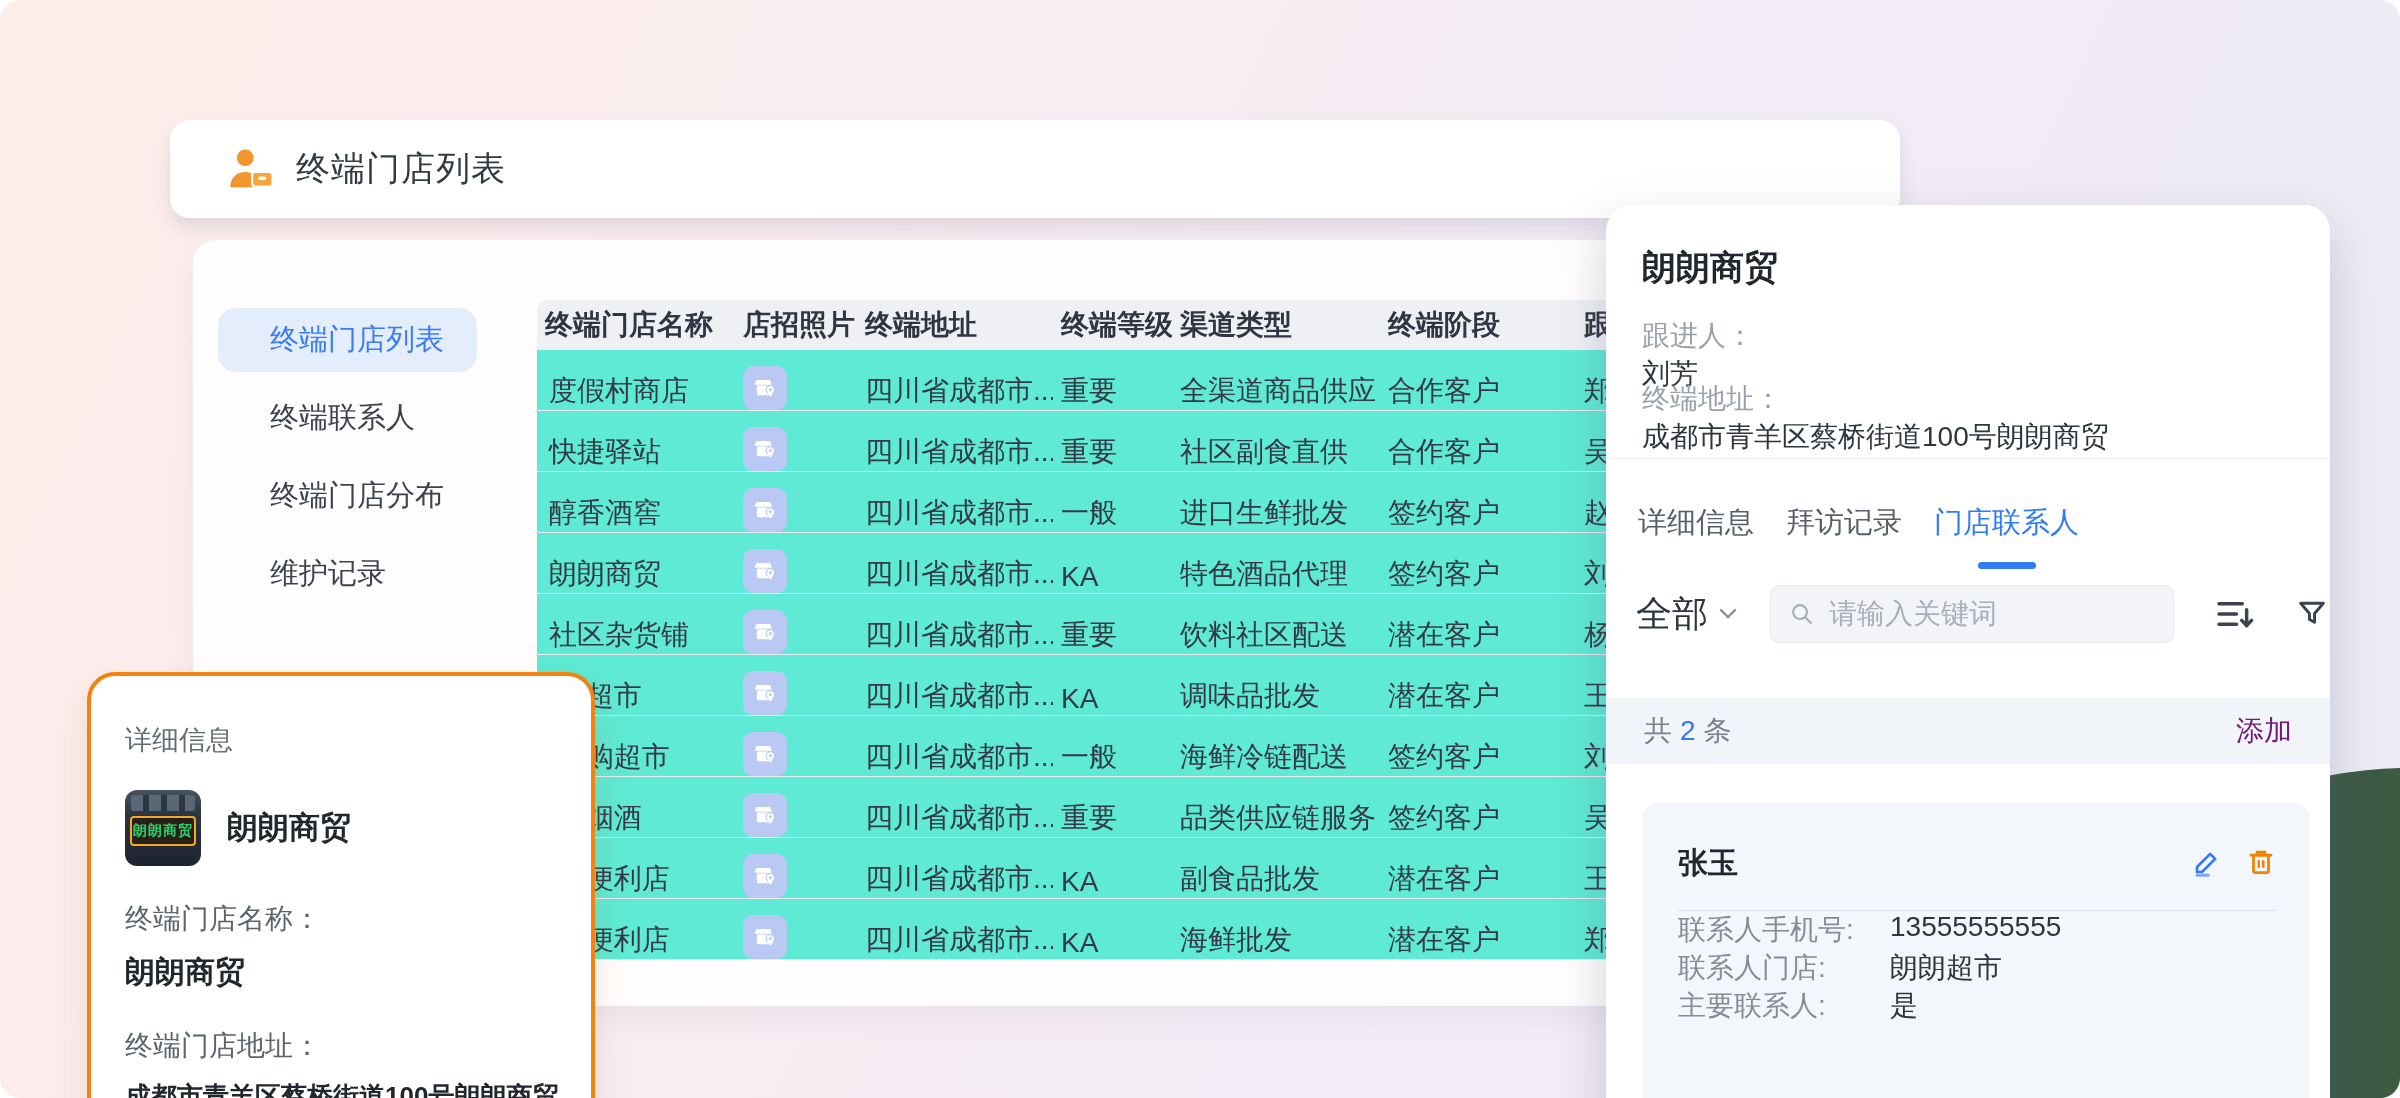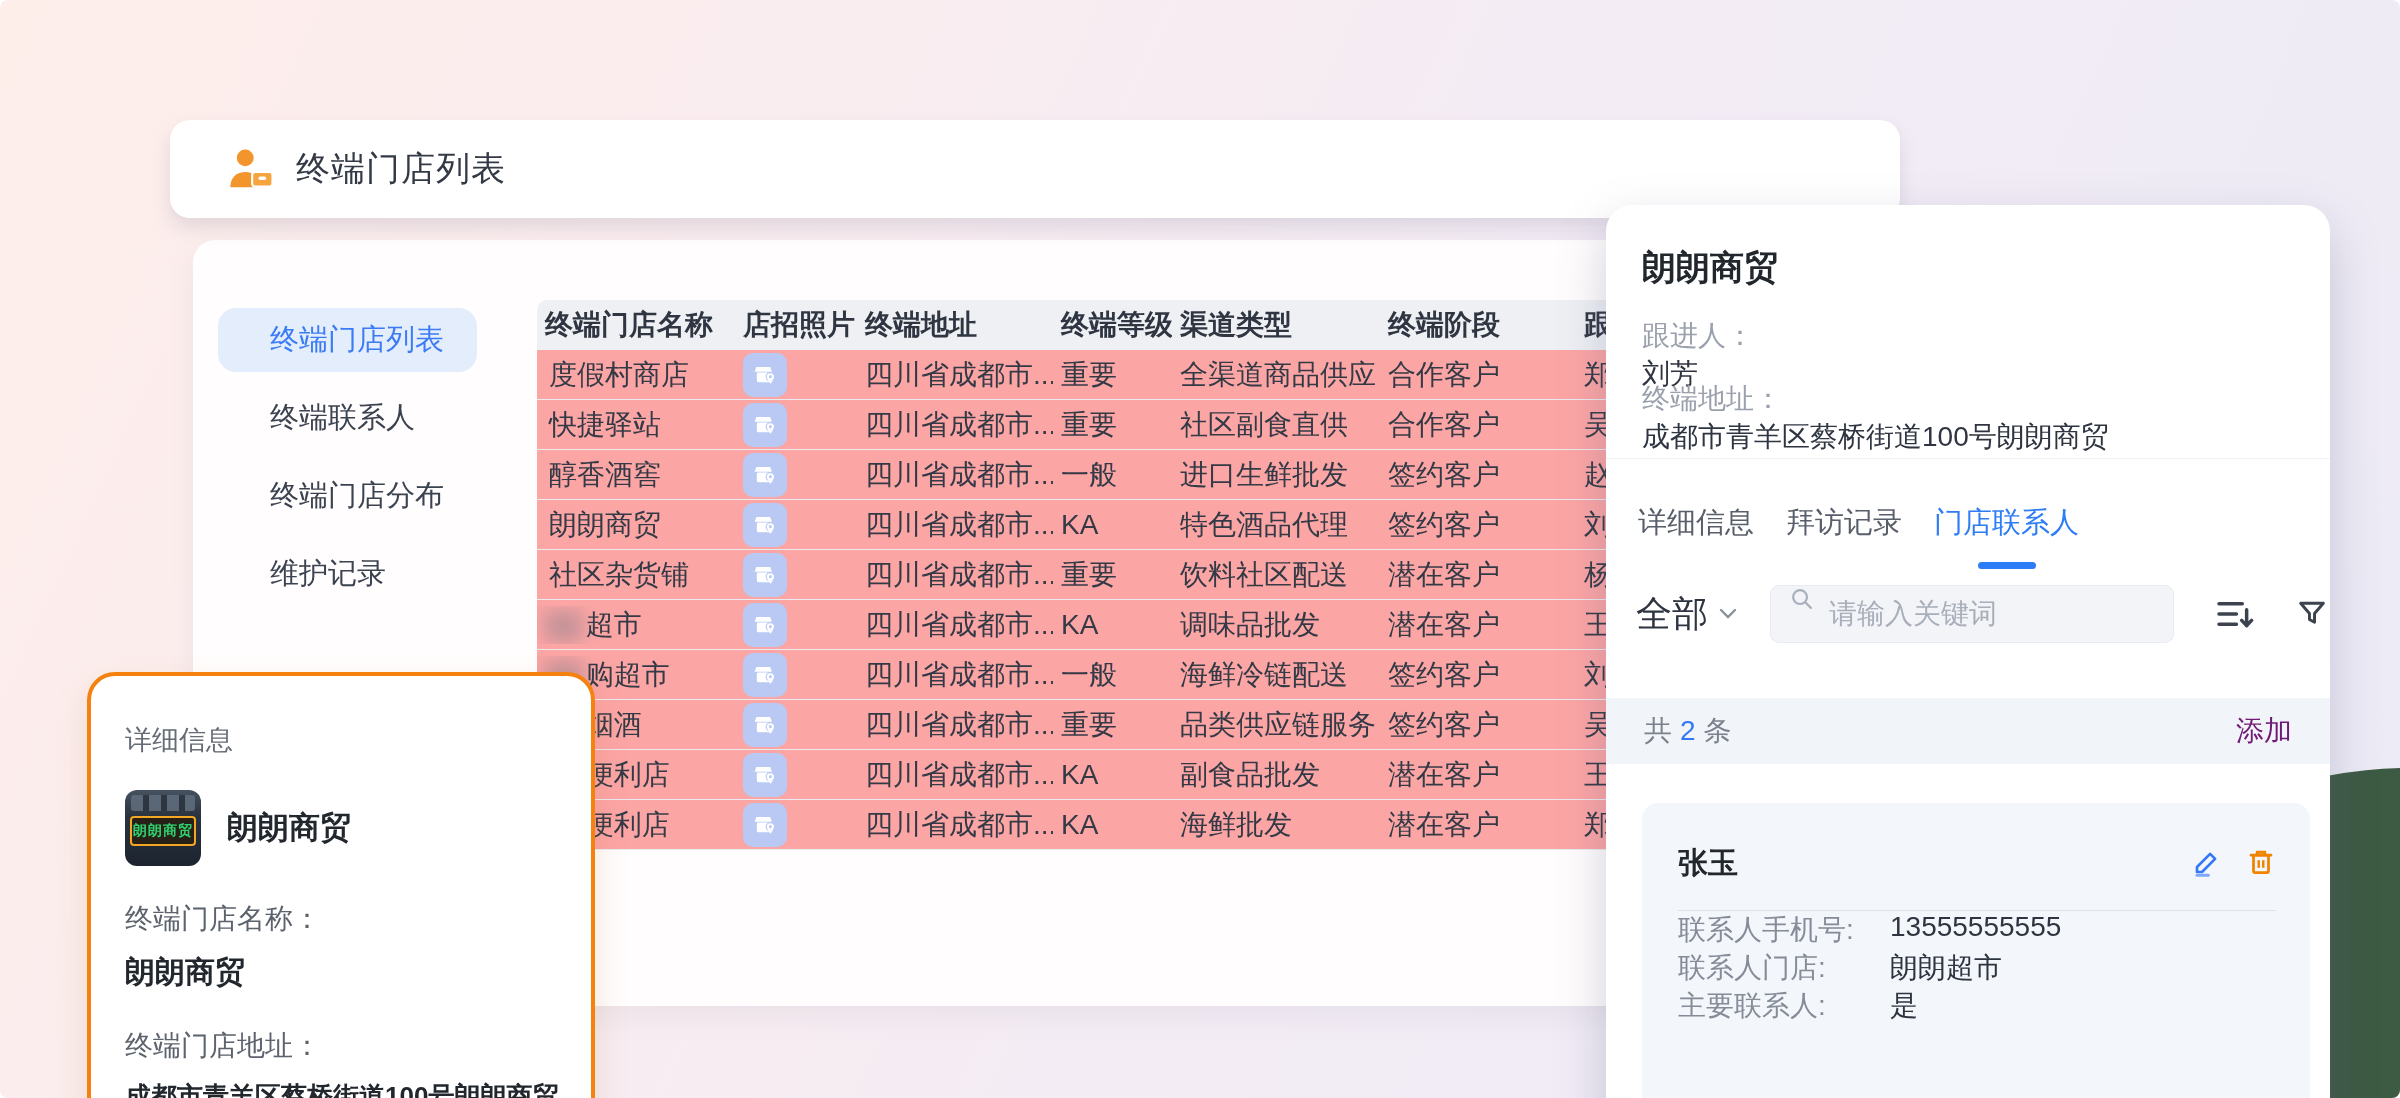--- a/index.html
+++ b/index.html
@@ -1,17 +1,17 @@
 <!DOCTYPE html>
 <html><head>
 <meta charset="utf-8">
 <style>
   html,body{margin:0;padding:0;background:#ffffff;}
   *{box-sizing:border-box;font-family:"Liberation Sans","DejaVu Sans",sans-serif;}
-  .screen{position:relative;width:2400px;height:1098px;overflow:hidden;border-radius:8px;
+  .screen{position:relative;width:2400px;height:1098px;overflow:hidden;border-radius:20px;
     background:linear-gradient(115deg,#fdeeea 0%,#fbedee 22%,#f3ecf5 58%,#ecebf6 100%);}
 
   
   .green-blob{position:absolute;width:900px;height:900px;border-radius:50%;
     background:#3d5a43;right:-460px;bottom:-570px;z-index:0;}
 
   
   .header-card{position:absolute;left:170px;top:120px;width:1730px;height:98px;background:#fff;
     border-radius:20px;box-shadow:0 10px 18px rgba(130,125,150,.20);z-index:2;display:flex;align-items:center;padding-left:56px;}
   .header-card .ttl{font-size:34px;color:#333a45;letter-spacing:1px;margin-left:20px;}
@@ -20,21 +20,21 @@
   .content-card{position:absolute;left:193px;top:240px;width:1702px;height:766px;background:#fffdfd;
     border-radius:22px;z-index:1;box-shadow:0 12px 26px rgba(150,140,160,.10);}
   .sidebar{position:absolute;left:0;top:0;width:344px;height:100%;padding-top:68px;}
   .side-item{height:64px;display:flex;align-items:center;padding-left:52px;font-size:29px;color:#3c4350;
     margin:0 0 14px 25px;width:259px;border-radius:18px;cursor:pointer;}
   .side-item.active{background:#e4edfc;color:#3b7cf5;}
 
   .table{position:absolute;left:344px;top:60px;right:0;bottom:0;}
   .thead{display:flex;align-items:center;height:50px;background:#eef0f4;border-radius:10px 10px 0 0;
     font-size:28px;color:#2f3642;font-weight:700;}
-  .trow{display:flex;align-items:center;height:50px;border-bottom:1px solid #e9ebef;font-size:28px;color:#333a45;background:#fca5a5;}
+  .trow{display:flex;align-items:flex-end;height:61px;border-bottom:1px solid #e9ebef;font-size:28px;color:#333a45;background:#5eead4;}
   .c{flex:none;overflow:hidden;white-space:nowrap;padding-left:8px;}
   .c.name{width:198px;}
   .c.photo{width:122px;}
   .c.addr{width:196px;}
   .c.level{width:119px;}
   .c.channel{width:208px;}
   .c.stage{width:196px;font-family:Liberation Serif, serif;}
   .c.follow{width:160px;}
   .photo-chip{display:inline-flex;align-items:center;justify-content:center;width:44px;height:44px;border-radius:10px;
     background:#b9c9f3;}
@@ -65,21 +65,21 @@
   .rp-row .v{color:#2e3540;}
   .rp-div{position:absolute;left:0;right:0;top:253px;height:1px;background:#f0f2f5;}
   .tabs{position:absolute;left:30px;top:298px;display:flex;gap:28px;font-size:29px;color:#585f6a;}
   .tab{padding:0 2px;cursor:pointer;position:relative;}
   .tab.active{color:#2e7cf6;}
   .tab.active .under{position:absolute;left:50%;transform:translateX(-50%);bottom:-26px;width:58px;height:7px;border-radius:4px;background:#2e7cf6;}
   .filter-row{position:absolute;left:30px;top:380px;height:58px;display:flex;align-items:center;}
   .dd{font-size:36px;color:#2e3540;display:flex;align-items:center;cursor:pointer;}
   .dd svg{margin-left:10px;}
   .search-box{margin-left:32px;width:404px;height:58px;background:#f2f4f8;border:1px solid #e7eaf0;border-radius:9px;
-    display:flex;padding:0 18px;}
+    display:flex;align-items:center;padding:0 18px;}
   .search-box input{border:none;outline:none;background:transparent;font-size:28px;color:#2e3540;width:320px;margin-left:12px;}
   .search-box input::placeholder{color:#a9afba;}
   .icon-btn{margin-left:42px;cursor:pointer;display:flex;align-items:center;}
   .count-bar{position:absolute;left:0;right:0;top:493px;height:66px;background:#f1f4f9;display:flex;align-items:center;
     padding:0 38px;font-size:28px;}
   .count-bar .g{color:#7b828d;}
   .count-bar .b{color:#3478f6;margin:0 8px;}
   .count-bar .add{margin-left:auto;color:#701a75;cursor:pointer;text-align:right;}
   .contact-card{position:absolute;left:36px;top:598px;width:668px;height:342px;background:#f3f6fb;border-radius:16px;padding:40px 34px 0 36px;}
   .cc-head{display:flex;align-items:center;}

